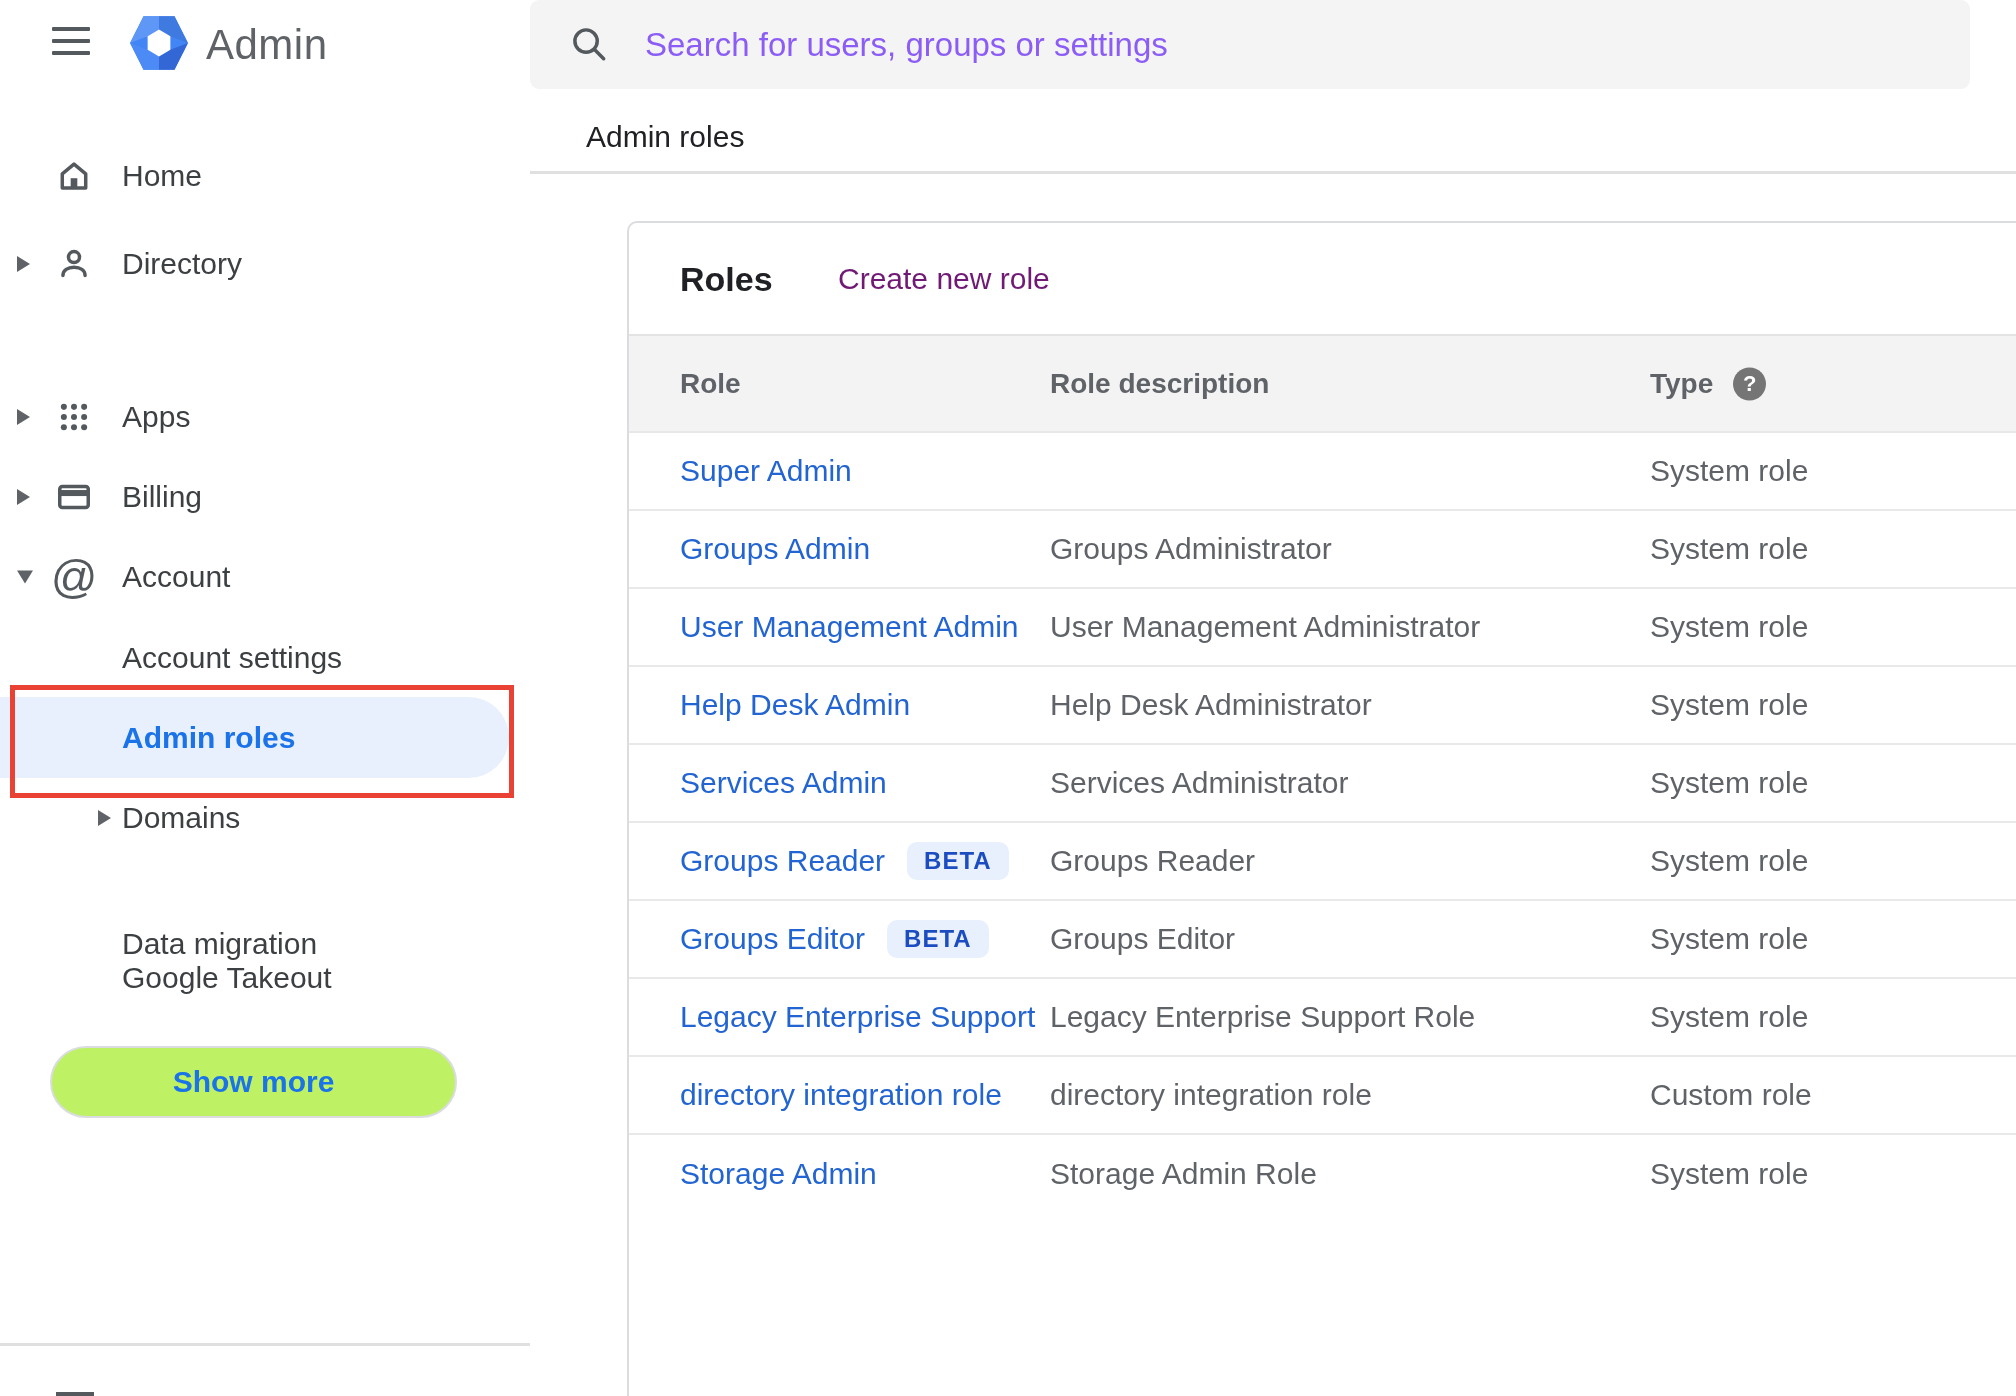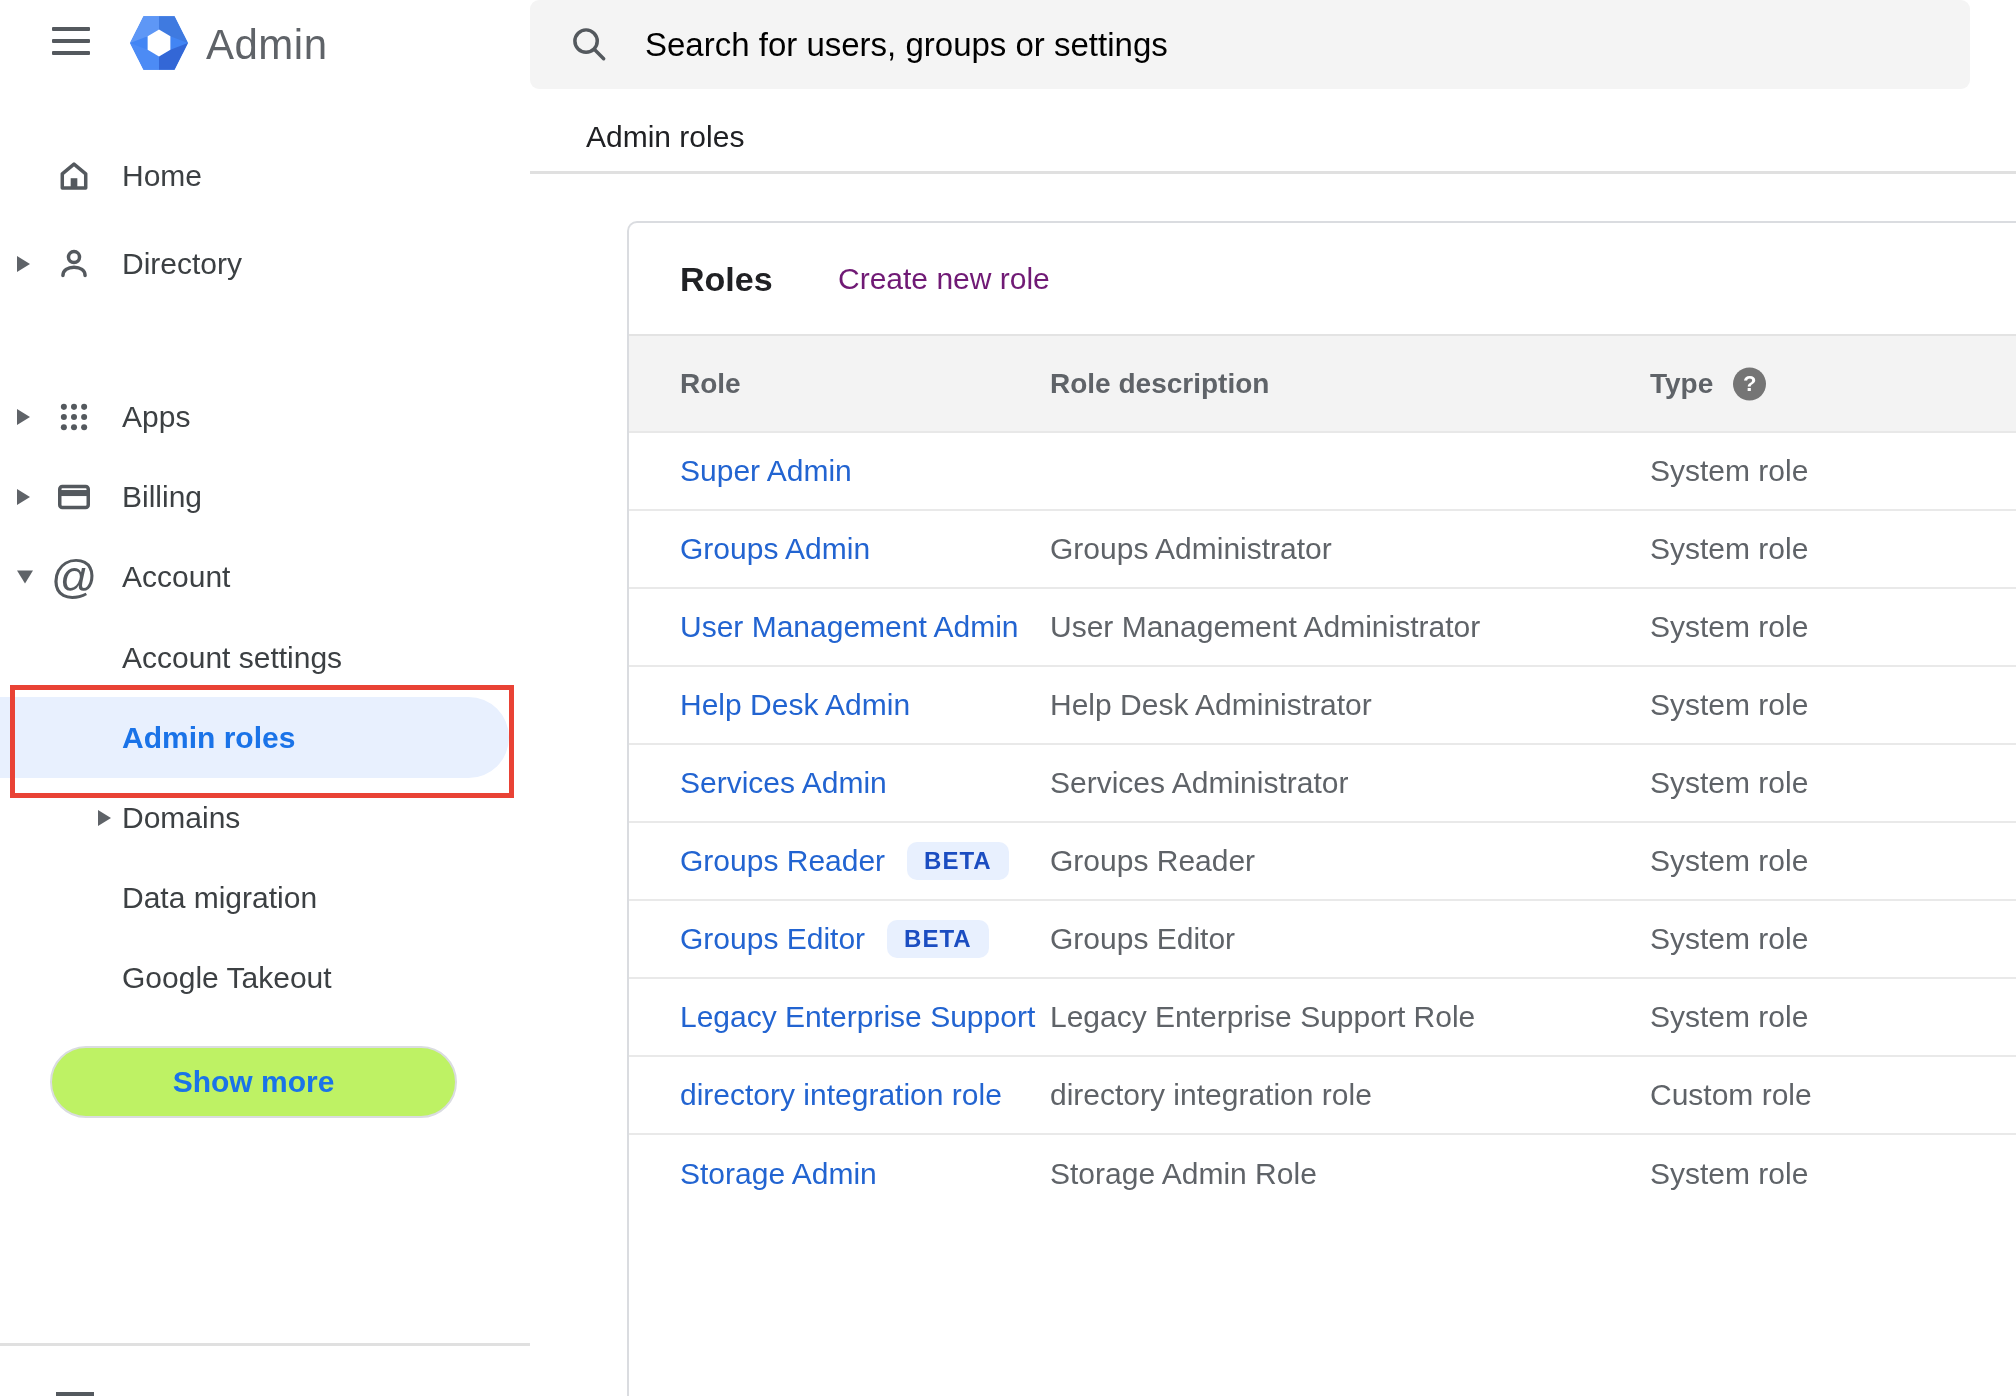--- a/index.html
+++ b/index.html
@@ -35,21 +35,21 @@
              border-radius:40px;box-sizing:border-box;background:#bef264;display:flex;align-items:center;
              justify-content:center;font-size:30px;font-weight:bold;color:#1a73e8;cursor:pointer;}
   .sidebar-divider{position:absolute;left:0;top:1343px;width:530px;height:3px;background:#e0e0e0;}
   .partial-icon{position:absolute;left:56px;top:1392px;width:38px;height:4px;background:#54595e;}
 
   
   .search-bar{position:absolute;left:530px;top:0;width:1440px;height:89px;background:#f4f4f4;
               border-radius:9px;cursor:text;}
   .search-icon{position:absolute;left:37px;top:22px;}
   .search-placeholder{position:absolute;left:115px;top:50%;transform:translateY(-50%);
-                      font-size:33px;color:#000000;white-space:nowrap;}
+                      font-size:33px;color:#8b5cf6;white-space:nowrap;}
   .breadcrumb{position:absolute;left:586px;top:120px;font-size:30px;color:#202124;}
   .content-divider{position:absolute;left:530px;top:171px;width:1486px;height:3px;background:#e0e0e0;}
 
   
   .card{position:absolute;left:627px;top:221px;width:1390px;height:1180px;background:#fff;
         border:2px solid #dadce0;border-right:none;border-bottom:none;border-top-left-radius:10px;box-sizing:border-box;}
   .card-header{position:relative;height:111px;}
   .card-title{position:absolute;left:51px;top:50%;transform:translateY(-50%);
               font-size:34px;font-weight:bold;color:#202124;}
   .create-link{position:absolute;left:209px;top:50%;transform:translateY(-50%);
@@ -165,21 +165,21 @@
     <div class="nav-item" style="top:697px;height:81px">
       <span class="nav-label sub-label selected-label">Admin roles</span>
     </div>
     <div class="annotation-box"></div>
 
     <div class="nav-item" style="top:778px">
       <span class="caret-right sub-caret"></span>
       <span class="nav-label sub-label">Domains</span>
     </div>
 
-    <div class="nav-item" style="top:858px">
+    <div class="nav-item" style="top:904px">
       <span class="nav-label sub-label">Data migration</span>
     </div>
 
     <div class="nav-item" style="top:938px">
       <span class="nav-label sub-label">Google Takeout</span>
     </div>
 
     <div class="show-more">
       <span>Show more</span>
     </div>

